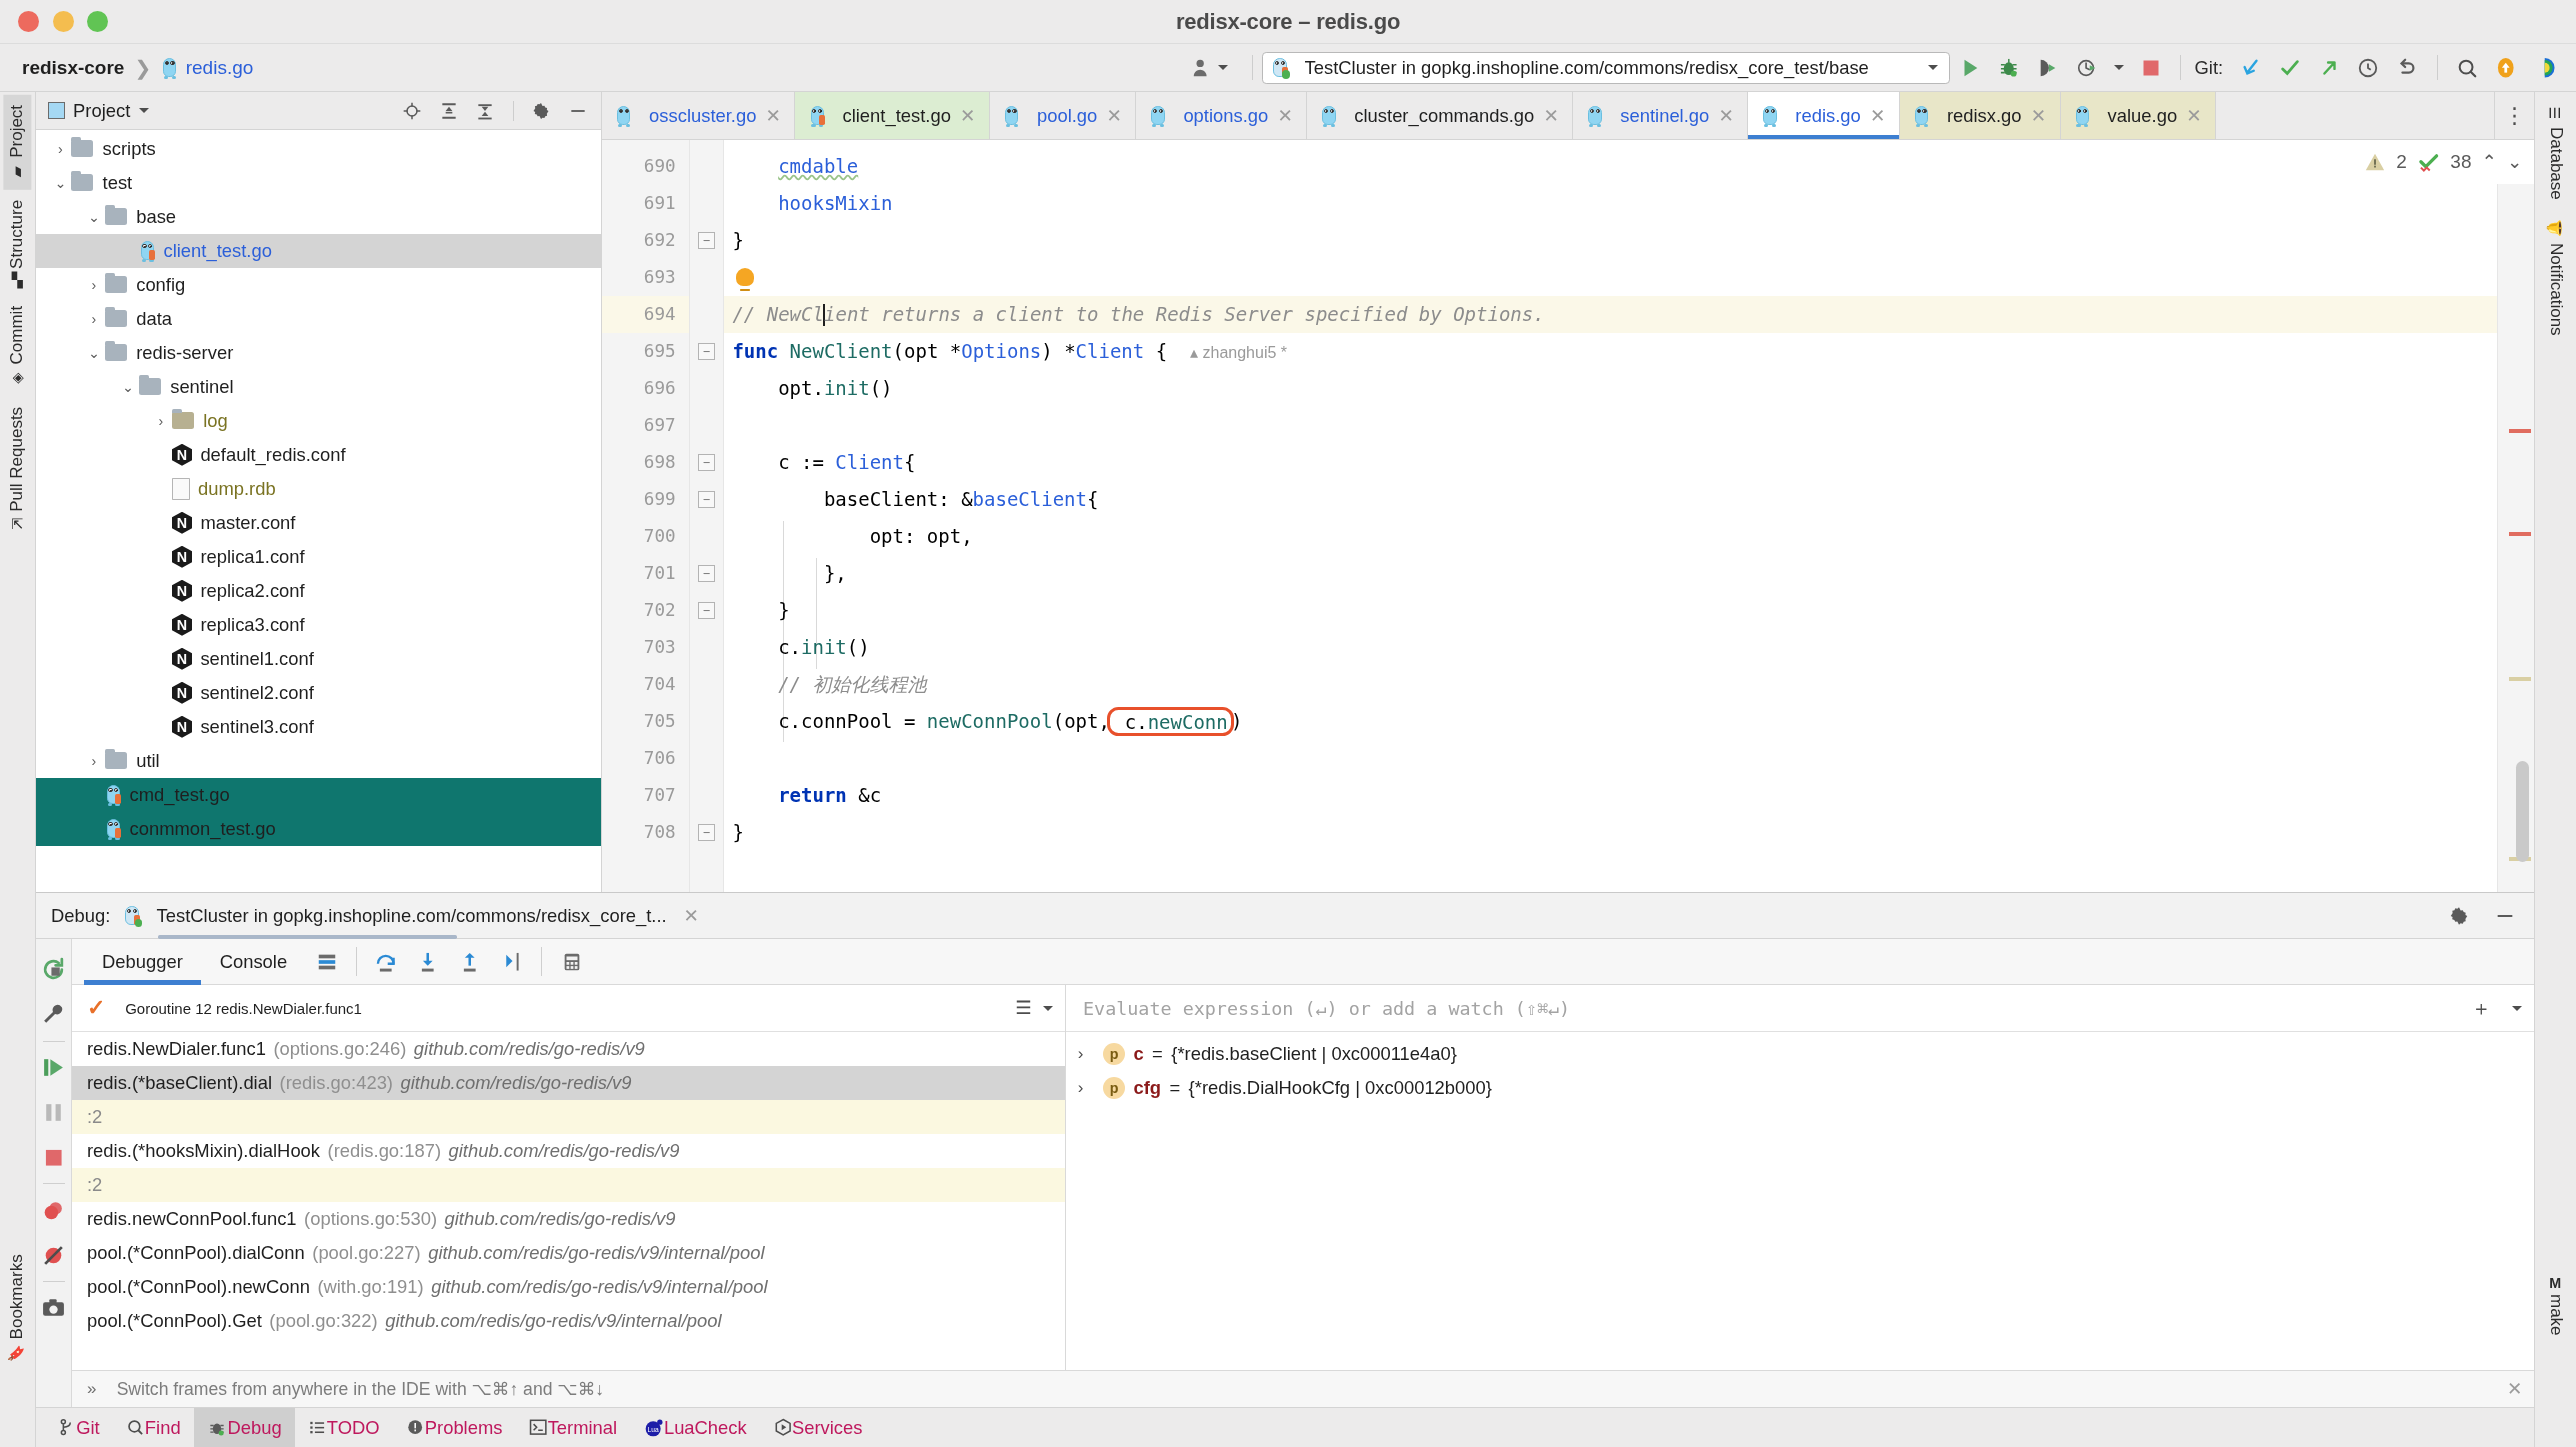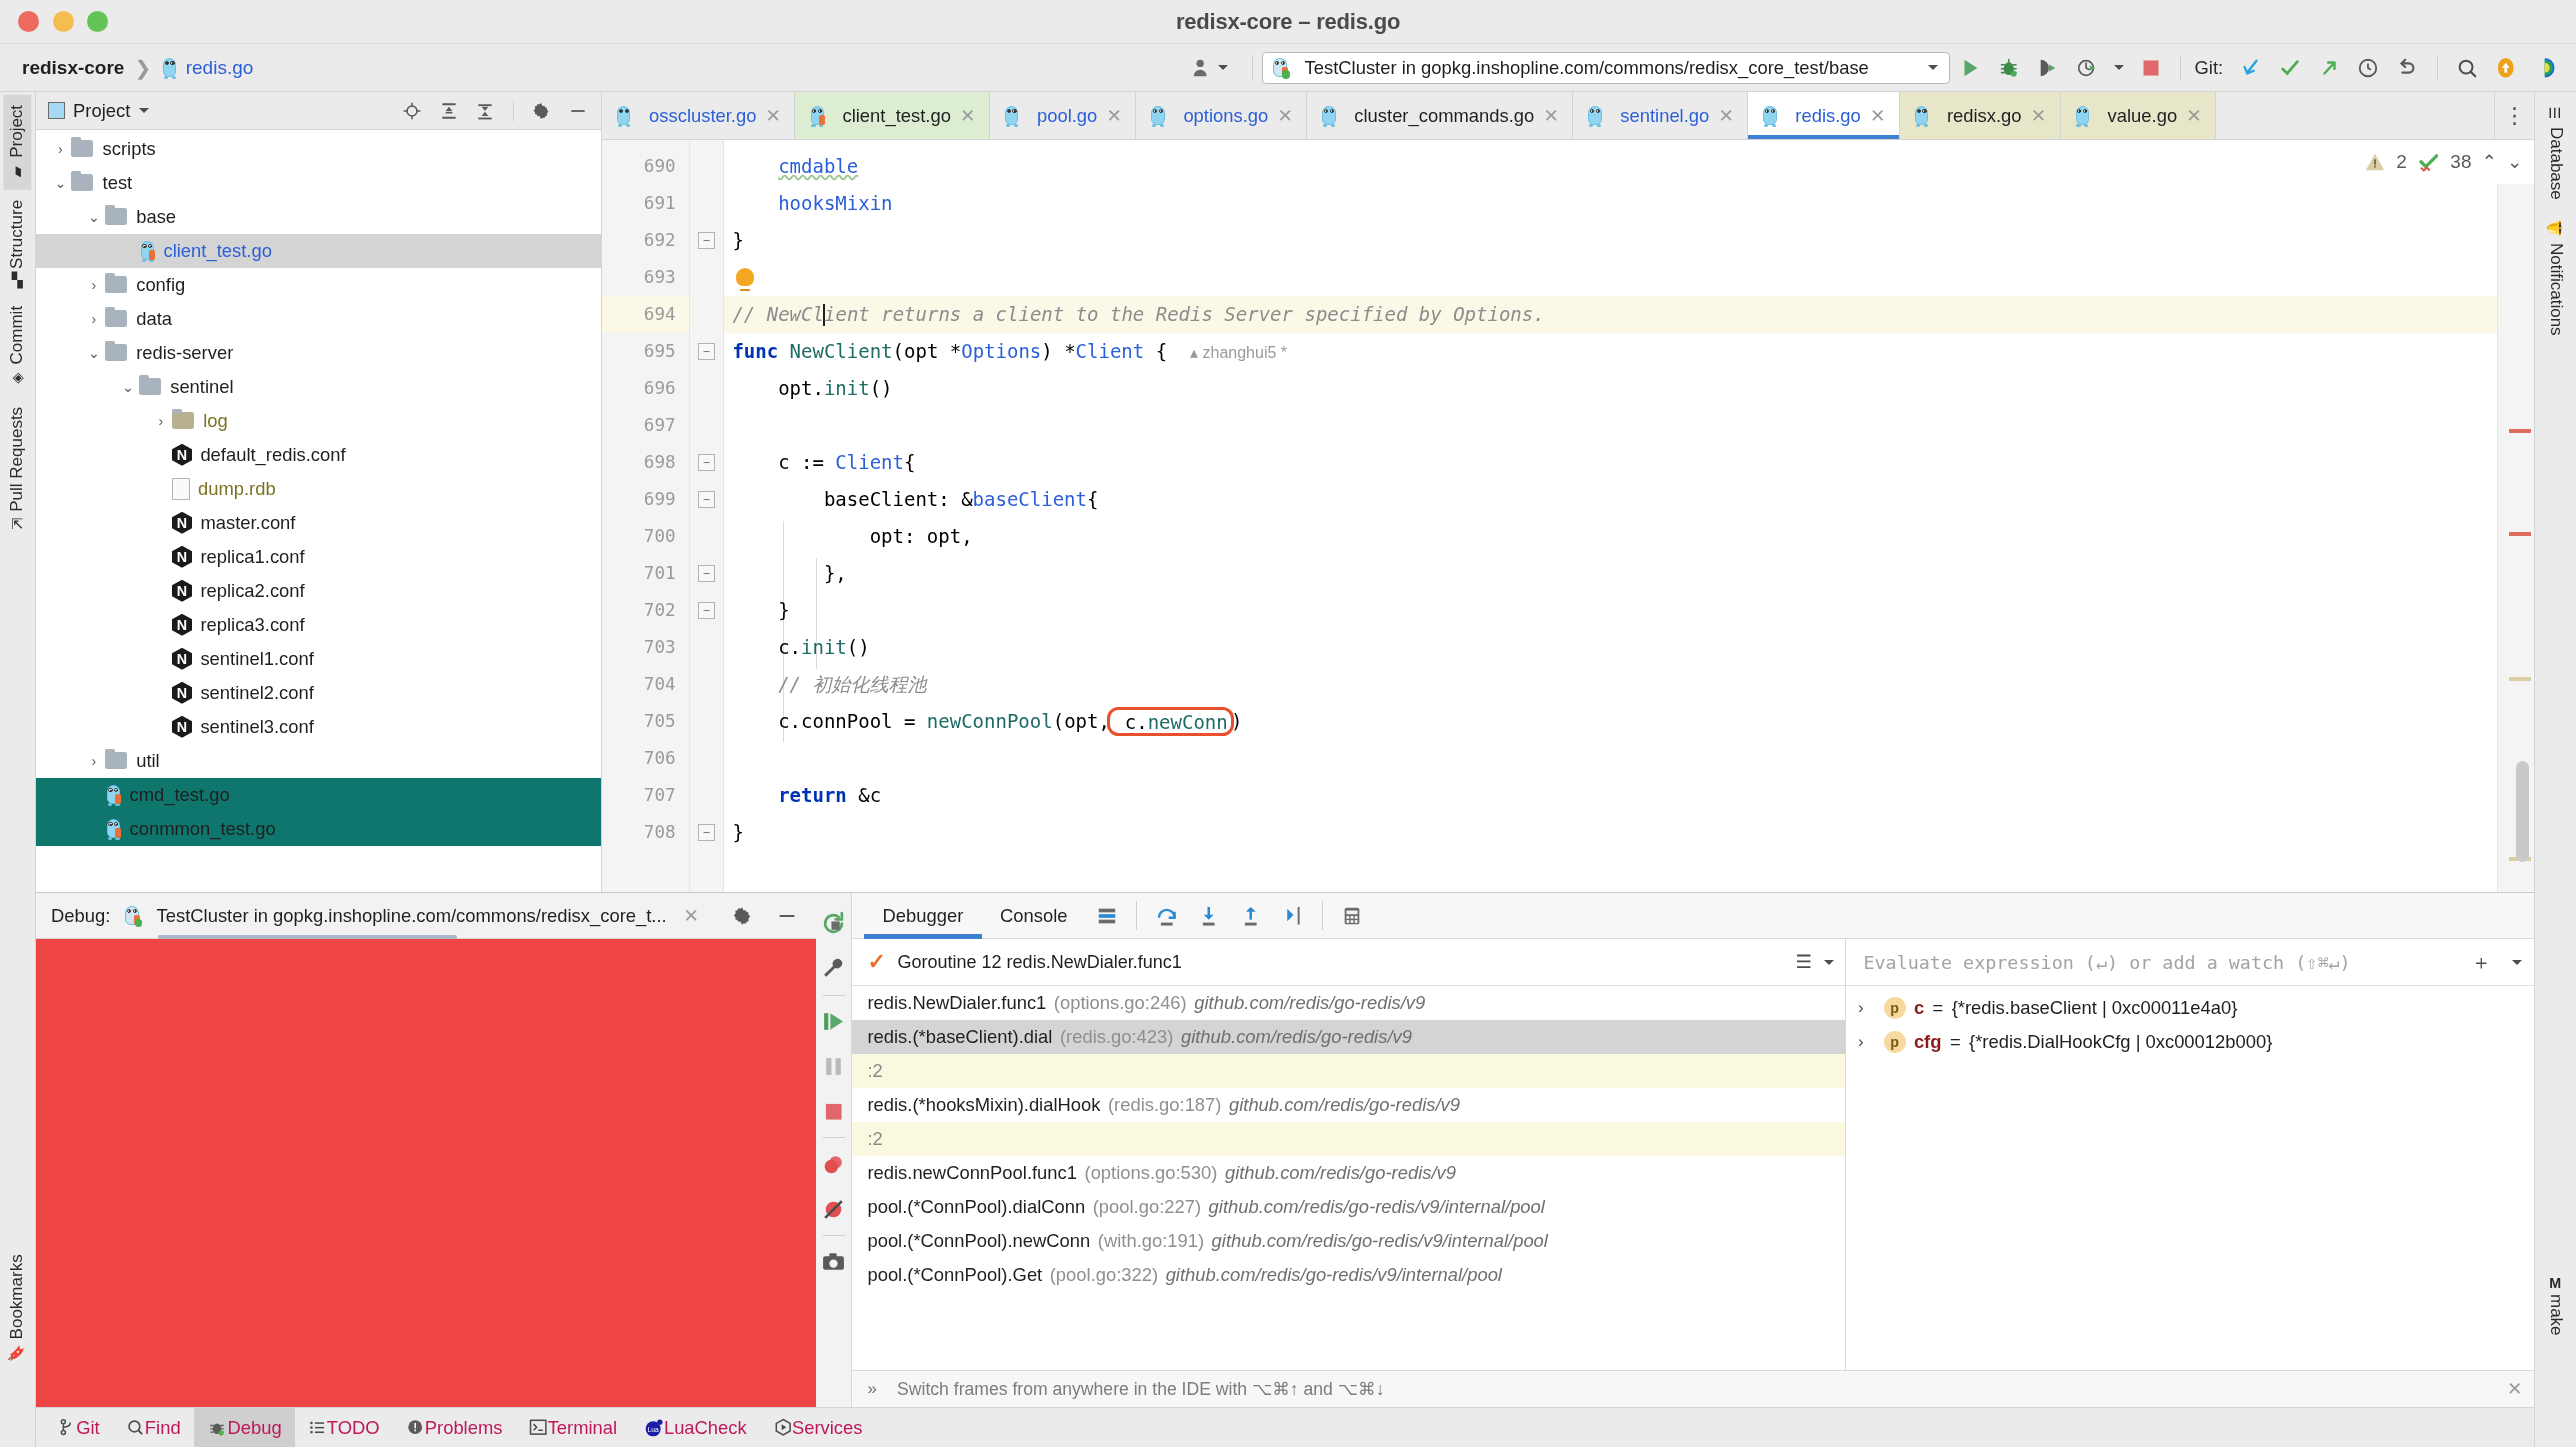--- a/index.html
+++ b/index.html
@@ -220,22 +220,22 @@
   .scroll-thumb{position:absolute;right:5px;width:13.4px;border-radius:6.7px;background:#c9c9c9;}
 
   
   .insp-bar{
     position:absolute;top:0;right:0;height:44px;display:flex;align-items:center;gap:10px;
     font-size:19px;color:#5a5a5a;padding-right:11.7px;z-index:5;background:#ffffff;
   }
 
   
   .debug-panel{
-    height: 515px; min-height:515px; background:#ef4444;
-    border-top:0.8px solid #c9c9c9; display:flex;
+    height: 515px; min-height:515px; background:#f0abfc;
+    border-top:0.8px solid #c9c9c9; display:flex;flex-direction:column;
   }
   .debug-head{
     height:46px;min-height:46px;display:flex;align-items:center;gap:13.4px;
     padding:0 13.4px 0 15px;background:#f2f2f2;border-bottom:0.8px solid #d4d4d4;position:relative;
   }
   .debug-head .lbl{font-size:18.4px;color:#1f1f1f;}
   .debug-tab{display:flex;align-items:center;gap:8.4px;font-size:18.4px;color:#1f1f1f;position:relative;padding-bottom:0;}
   .debug-tab .x{color:#9b9b9b;margin-left:8.4px;}
   .debug-underline{position:absolute;left:122px;width:299px;bottom:-0.8px;height:4.2px;background:#a9b7c9;border-radius:1.7px;}
   .dh-spacer{flex:1;}
@@ -258,21 +258,21 @@
   .dbg-tab.active:after{content:'';position:absolute;left:0;right:0;bottom:0;height:4.2px;background:#3d7fd1;}
   .dtb-ico{width:42px;height:37px;display:flex;align-items:center;justify-content:center;cursor:pointer;}
   .dtb-sep{width:0.8px;height:28.5px;background:#cfcfcf;margin:0 8.4px;}
 
   .dbg-split{flex:1;display:flex;min-height:0;}
   .frames-col{width:994px;min-width:994px;border-right:0.8px solid #d9d9d9;display:flex;flex-direction:column;background:#fff;}
   .frames-head{
     height:47px;min-height:47px;display:flex;align-items:center;gap:11.7px;padding:0 11.7px 0 15px;
     border-bottom:0.8px solid #e0e0e0;background:#fff;
   }
-  .frames-head .gname{font-size:18px;color:#1f1f1f;flex:1;}
+  .frames-head .gname{font-size:15px;color:#1f1f1f;flex:1;margin-left:8px;}
   .check-green{color:#e8702a;font-size:22px;font-weight:bold;}
   .frames-list{flex:1;overflow:hidden;}
   .frame{
     height:34px;display:flex;align-items:center;font-size:18.4px;color:#1f1f1f;
     padding-left:15px;white-space:nowrap;cursor:pointer;
   }
   .frame.sel{background:#d4d4d4;}
   .frame.yellow{background:#fbf8e0;color:#8a8a8a;}
   .frame .loc{color:#8f8f8f;margin-left:7.5px;}
   .frame .pkg{color:#6f6f6f;font-style:italic;margin-left:7.5px;text-align:right;}

